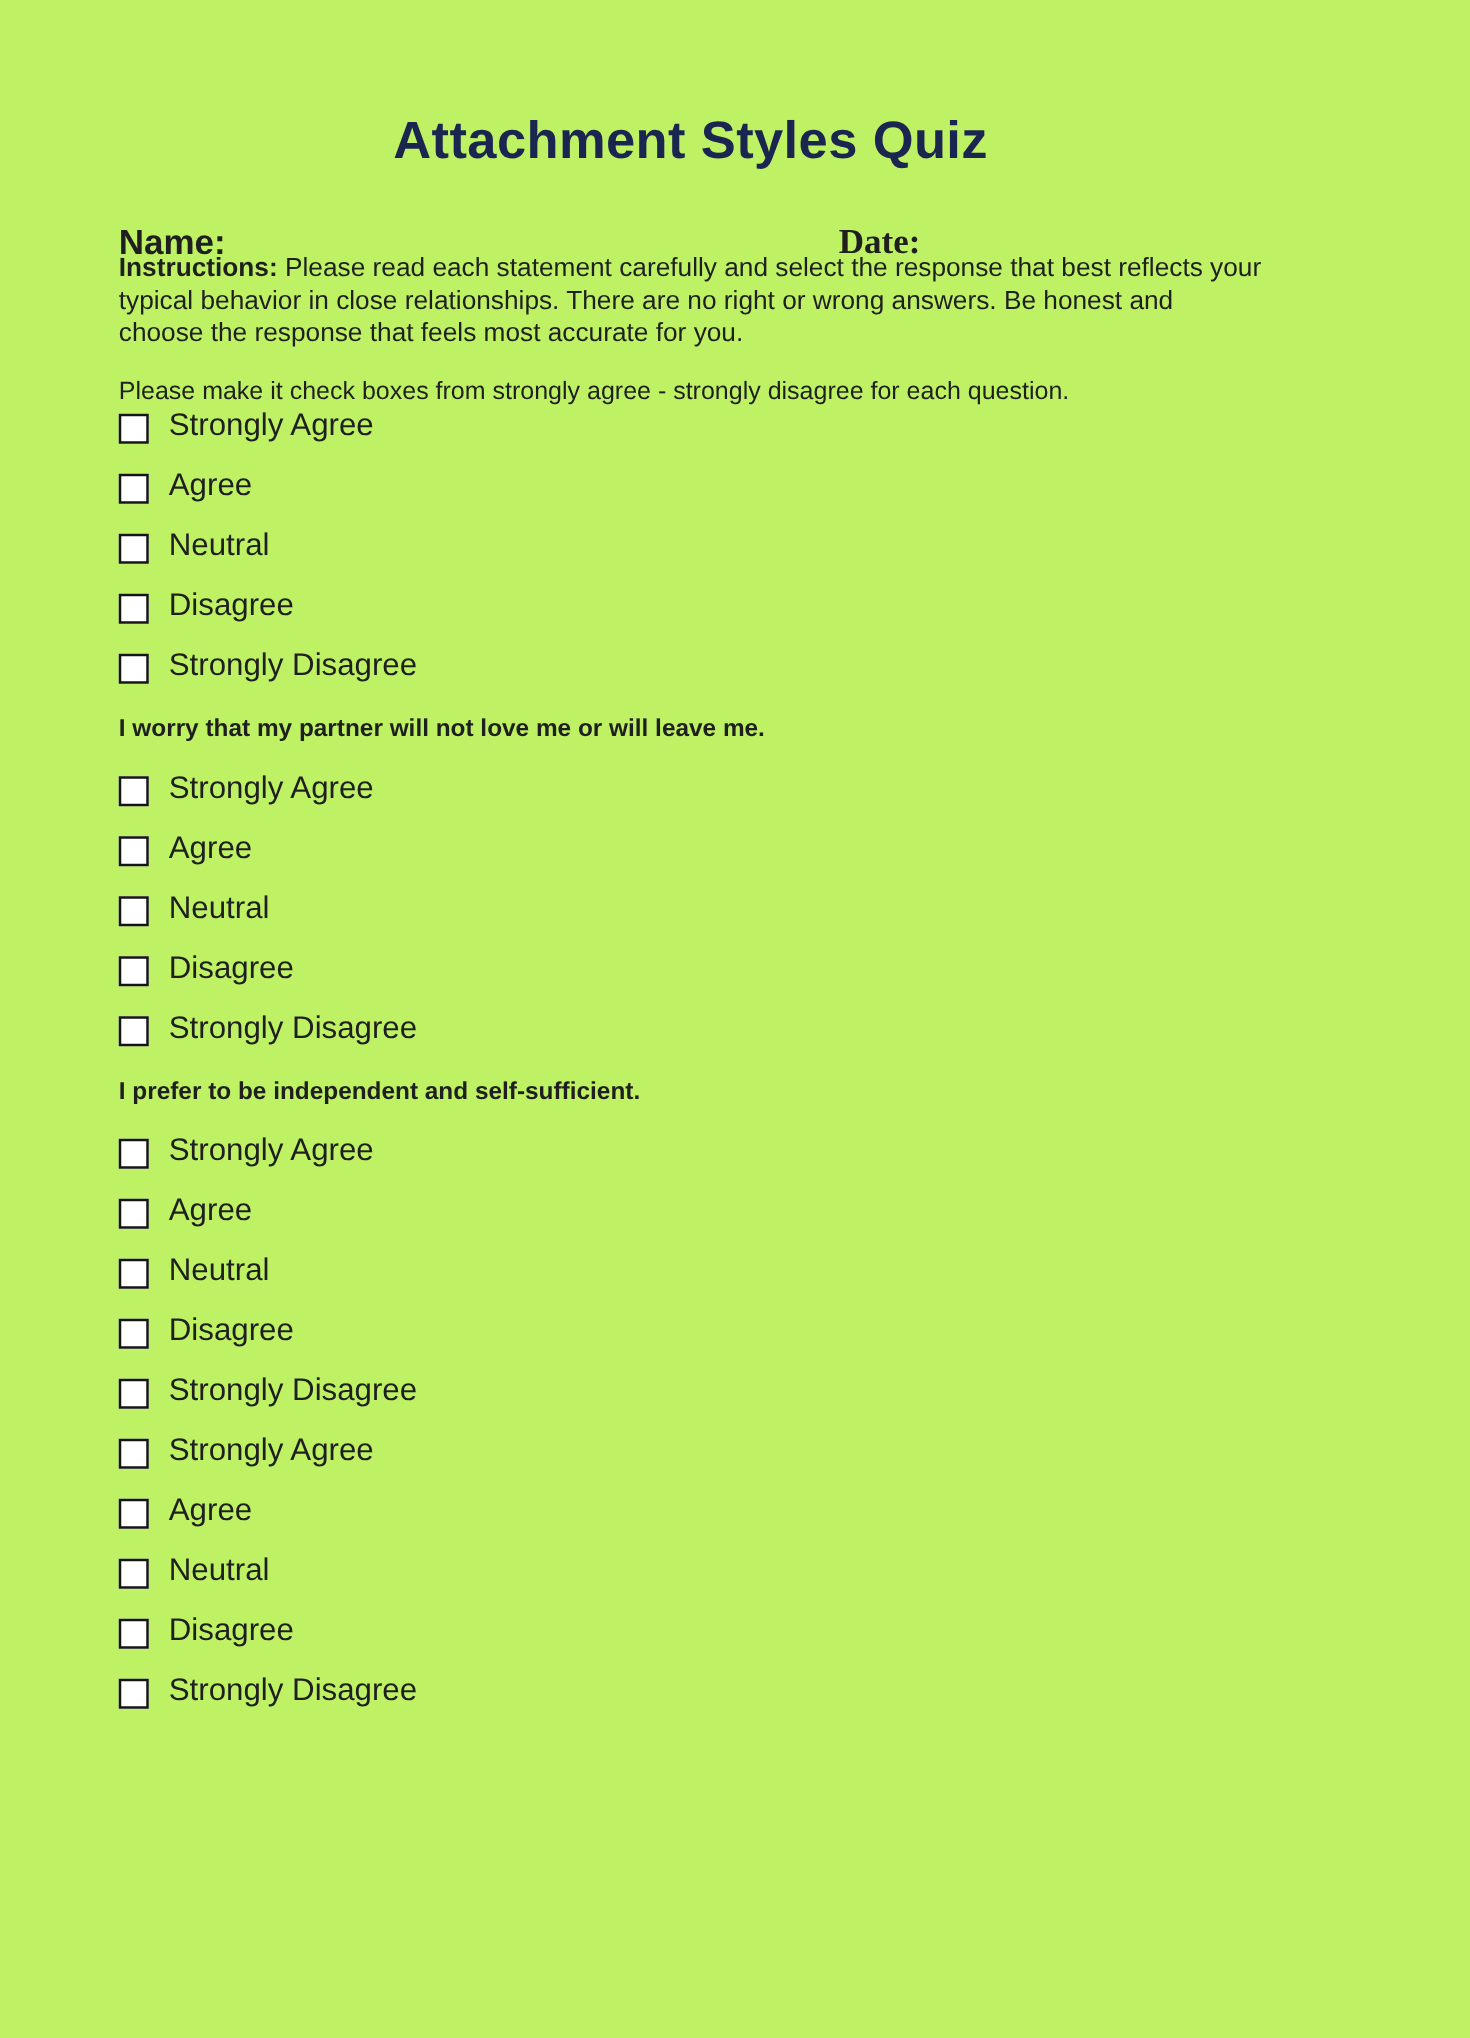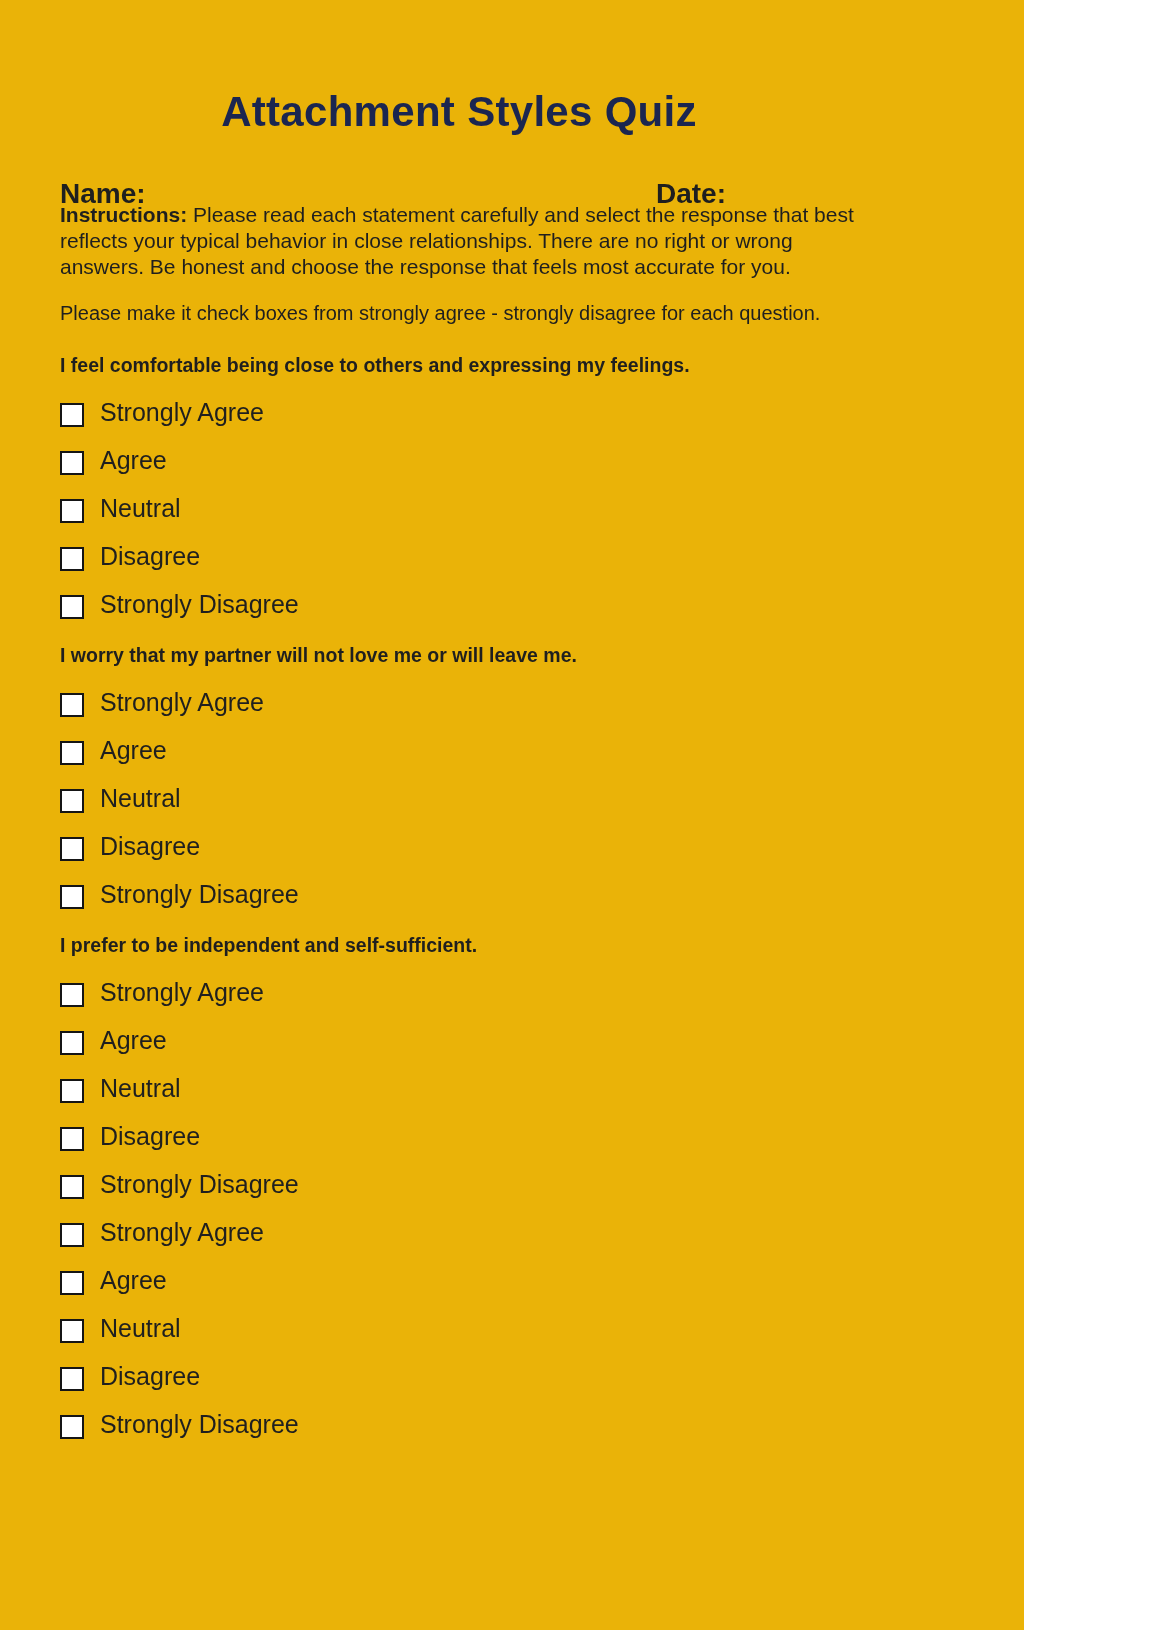--- a/index.html
+++ b/index.html
@@ -1,46 +1,47 @@
 <!DOCTYPE html>
 <html><head>
 <meta charset="utf-8">
 <style>
   html, body {
     margin: 0;
     padding: 0;
     background: #ffffff;
   }
   .page {
-    width: 1024px;
+    width: 1176px;
     min-height: 1630px;
     box-sizing: border-box;
-    background: #eab308;
-    padding: 88px 166px 60px 60px;
+    background: #bef264;
+    padding: 88px 166px 60px 95px;
     font-family: "Liberation Sans", sans-serif;
     color: #1f1f1f;
   }
   .doc-title {
     text-align: center;
     font-size: 42px;
     font-weight: bold;
     color: #1b2650;
     margin: 0 0 42px 0;
     letter-spacing: 0.3px;
   }
   .meta-row {
     position: relative;
     font-size: 28px;
     font-weight: bold;
     height: 24px;
   }
   .meta-date {
     position: absolute;
-    left: 596px;
+    left: 576px;
     top: 0;
+    font-family: Liberation Serif, serif;
   }
   .instructions {
     font-size: 21px;
     line-height: 26px;
     margin: 0 0 20px 0;
   }
   .instructions .lead {
     font-weight: bold;
   }
   .note {
@@ -88,21 +89,20 @@
   </div>
 
   <p class="instructions">
     <span class="lead">Instructions:</span><span> Please read each statement carefully and select the response that best reflects your typical behavior in close relationships. There are no right or wrong answers. Be honest and choose the response that feels most accurate for you.</span>
   </p>
 
   <p class="note">Please make it check boxes from strongly agree - strongly disagree for each question.</p>
 
   <div>
       <section>
-        <div class="question-text">I feel comfortable being close to others and expressing my feelings.</div>
         <div class="option-row">
           <span class="checkbox"></span>
           <span class="option-label">Strongly Agree</span>
         </div>
         <div class="option-row">
           <span class="checkbox"></span>
           <span class="option-label">Agree</span>
         </div>
         <div class="option-row">
           <span class="checkbox"></span>

